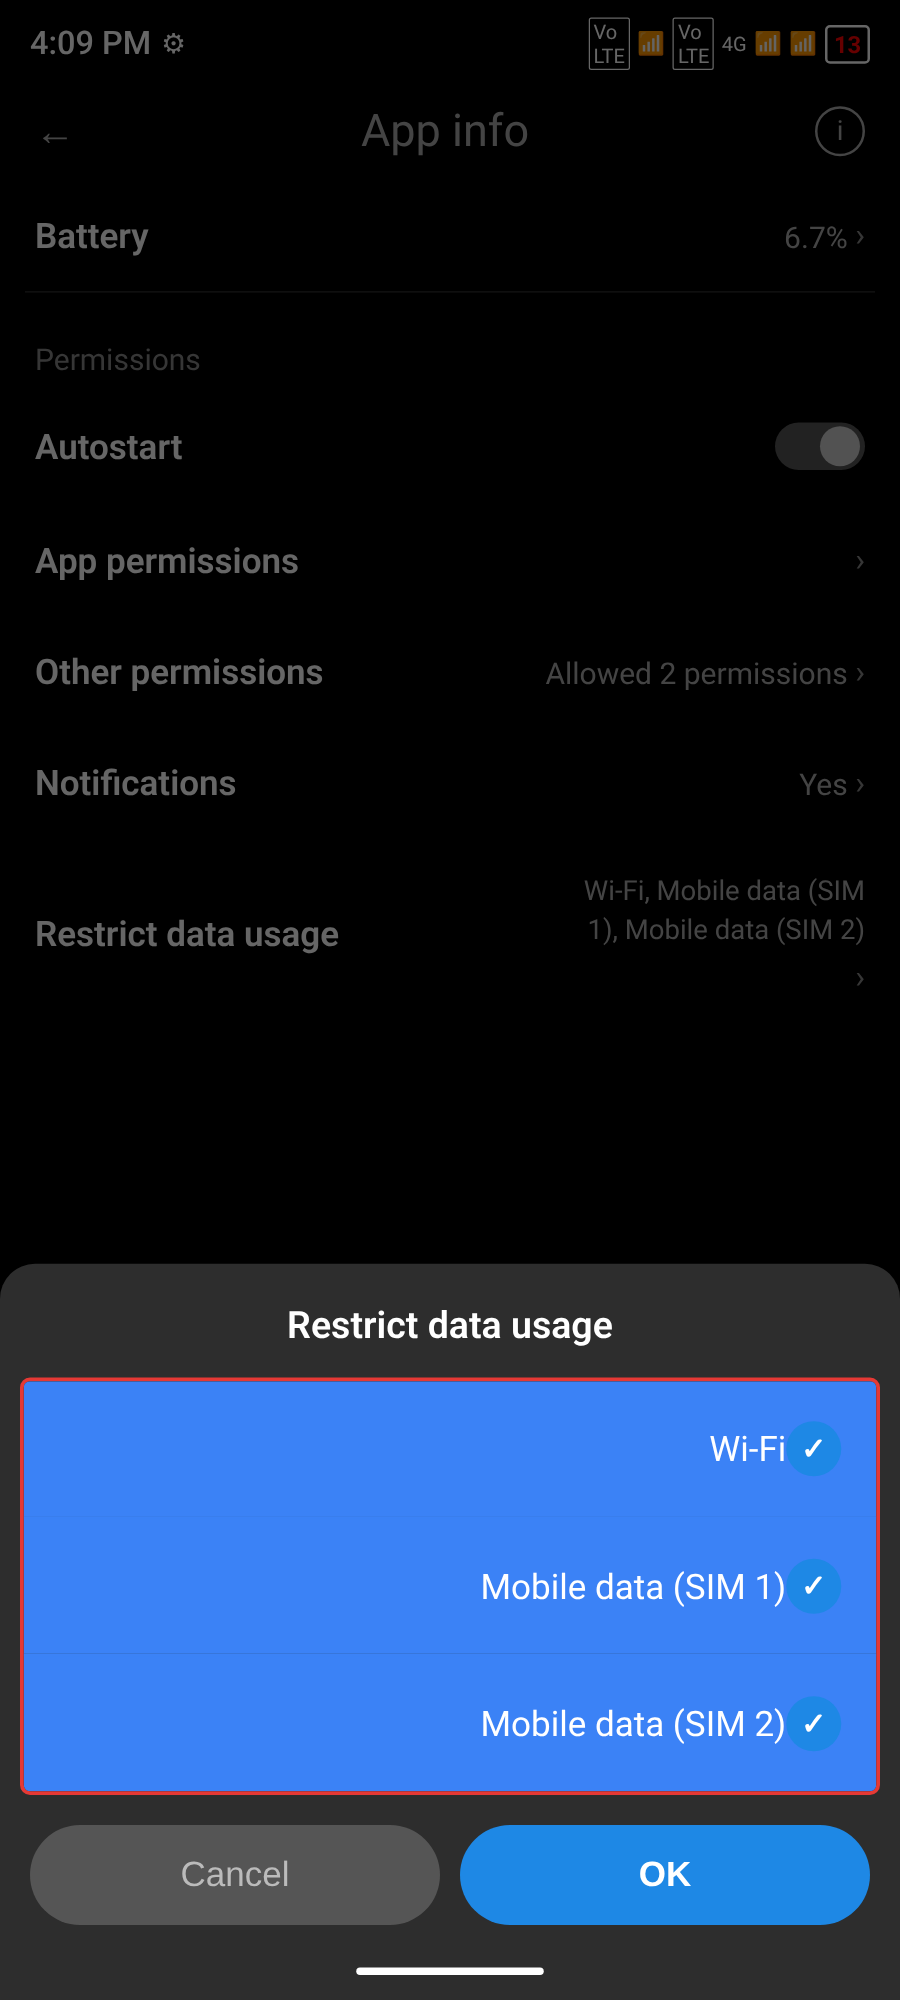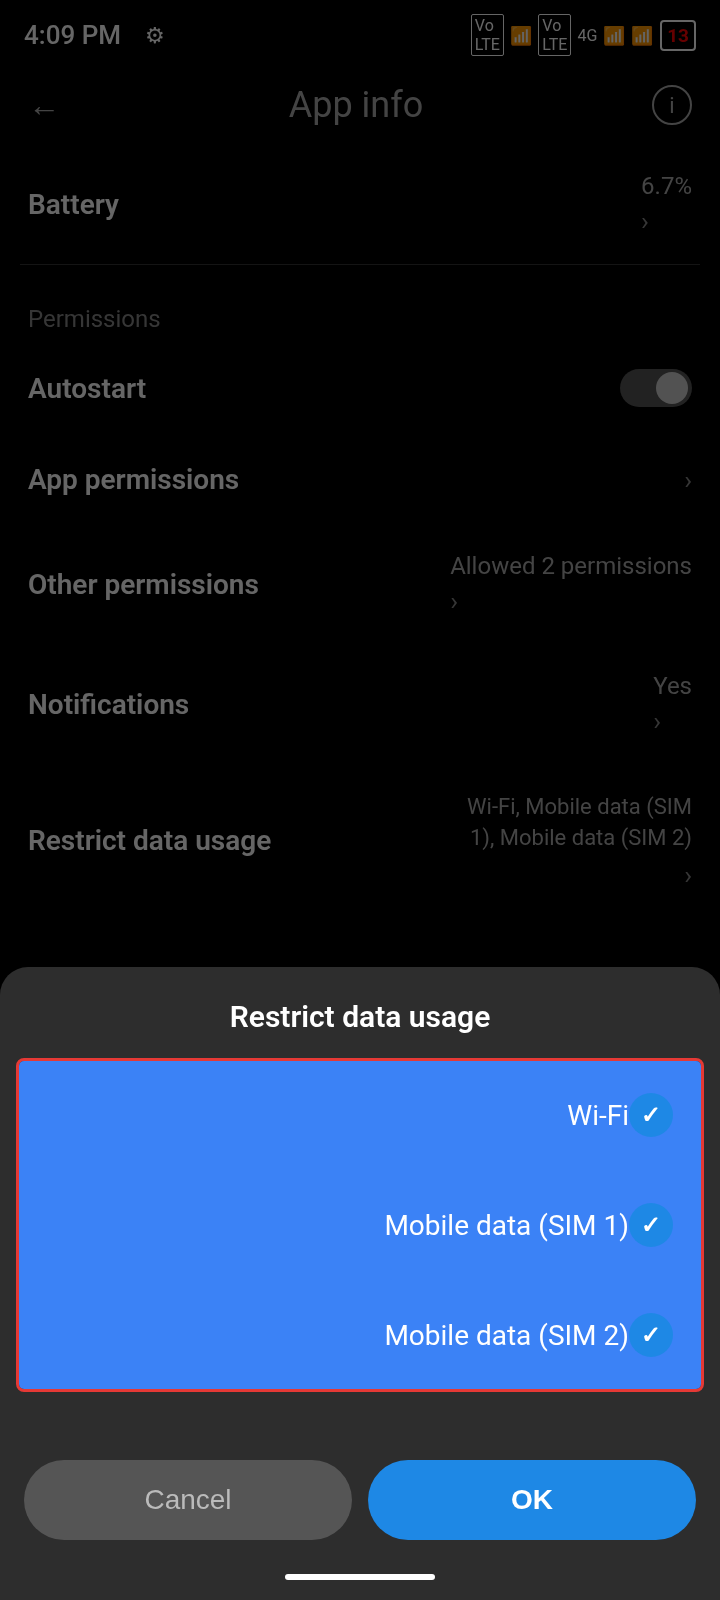--- a/index.html
+++ b/index.html
@@ -18,21 +18,21 @@
     .status-bar {
       display: flex;
       justify-content: space-between;
       align-items: center;
       padding: 14px 24px 10px;
       background: #000;
     }
     .status-left {
       display: flex;
       align-items: center;
-      gap: 24px;
+      gap: 8px;
       font-size: 26px;
       font-weight: 500;
       color: #fff;
     }
     .status-right {
       display: flex;
       align-items: center;
       gap: 6px;
       font-size: 18px;
       color: #fff;
@@ -101,27 +101,26 @@
       color: #fff;
     }
     .list-item-subtitle {
       font-size: 22px;
       color: #aaa;
       margin-top: 6px;
       line-height: 1.4;
     }
     .list-item-right {
       display: flex;
-      align-items: flex-start;
+      align-items: flex-end;
       gap: 6px;
       color: #aaa;
       font-size: 24px;
       white-space: nowrap;
       margin-left: 12px;
-      flex-direction: column;
     }
     .chevron {
       font-size: 26px;
       color: #888;
     }
 
     
     .section-label {
       padding: 24px 28px 8px;
       font-size: 24px;
@@ -219,21 +218,20 @@
       font-size: 24px;
       font-weight: bold;
     }
 
     
     .dialog-buttons {
       display: flex;
       justify-content: flex-end;
       padding: 24px 24px 0;
       gap: 16px;
-      margin-top: 44px;
     }
     .btn-cancel {
       flex: 1;
       padding: 24px 0;
       background: #555;
       border-radius: 50px;
       text-align: center;
       font-size: 28px;
       color: #bbb;
       cursor: pointer;

